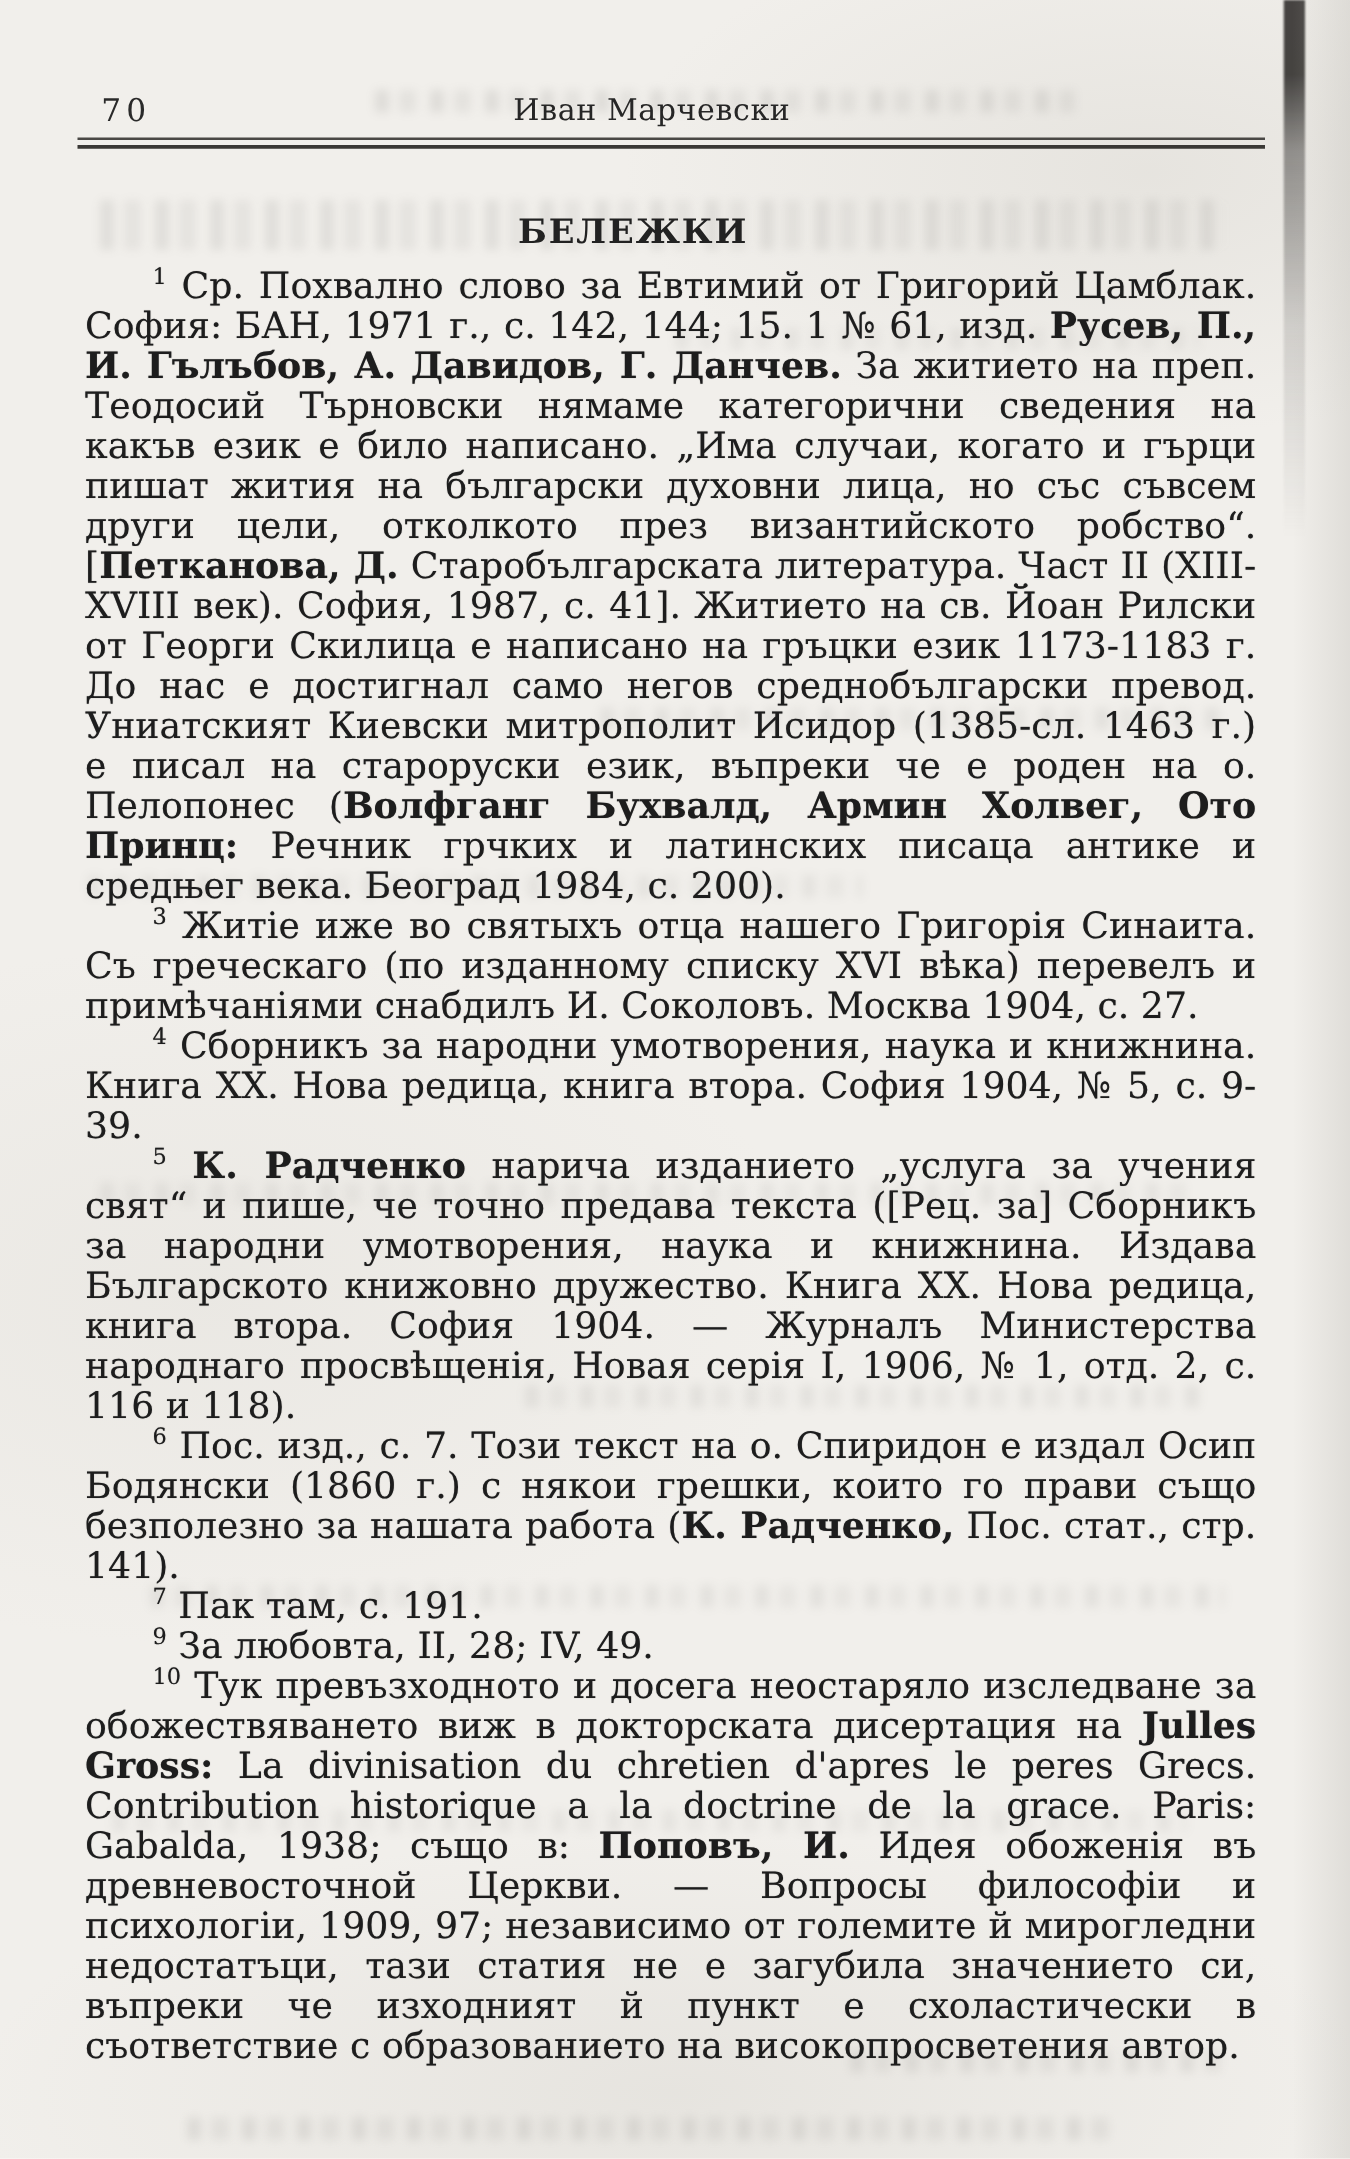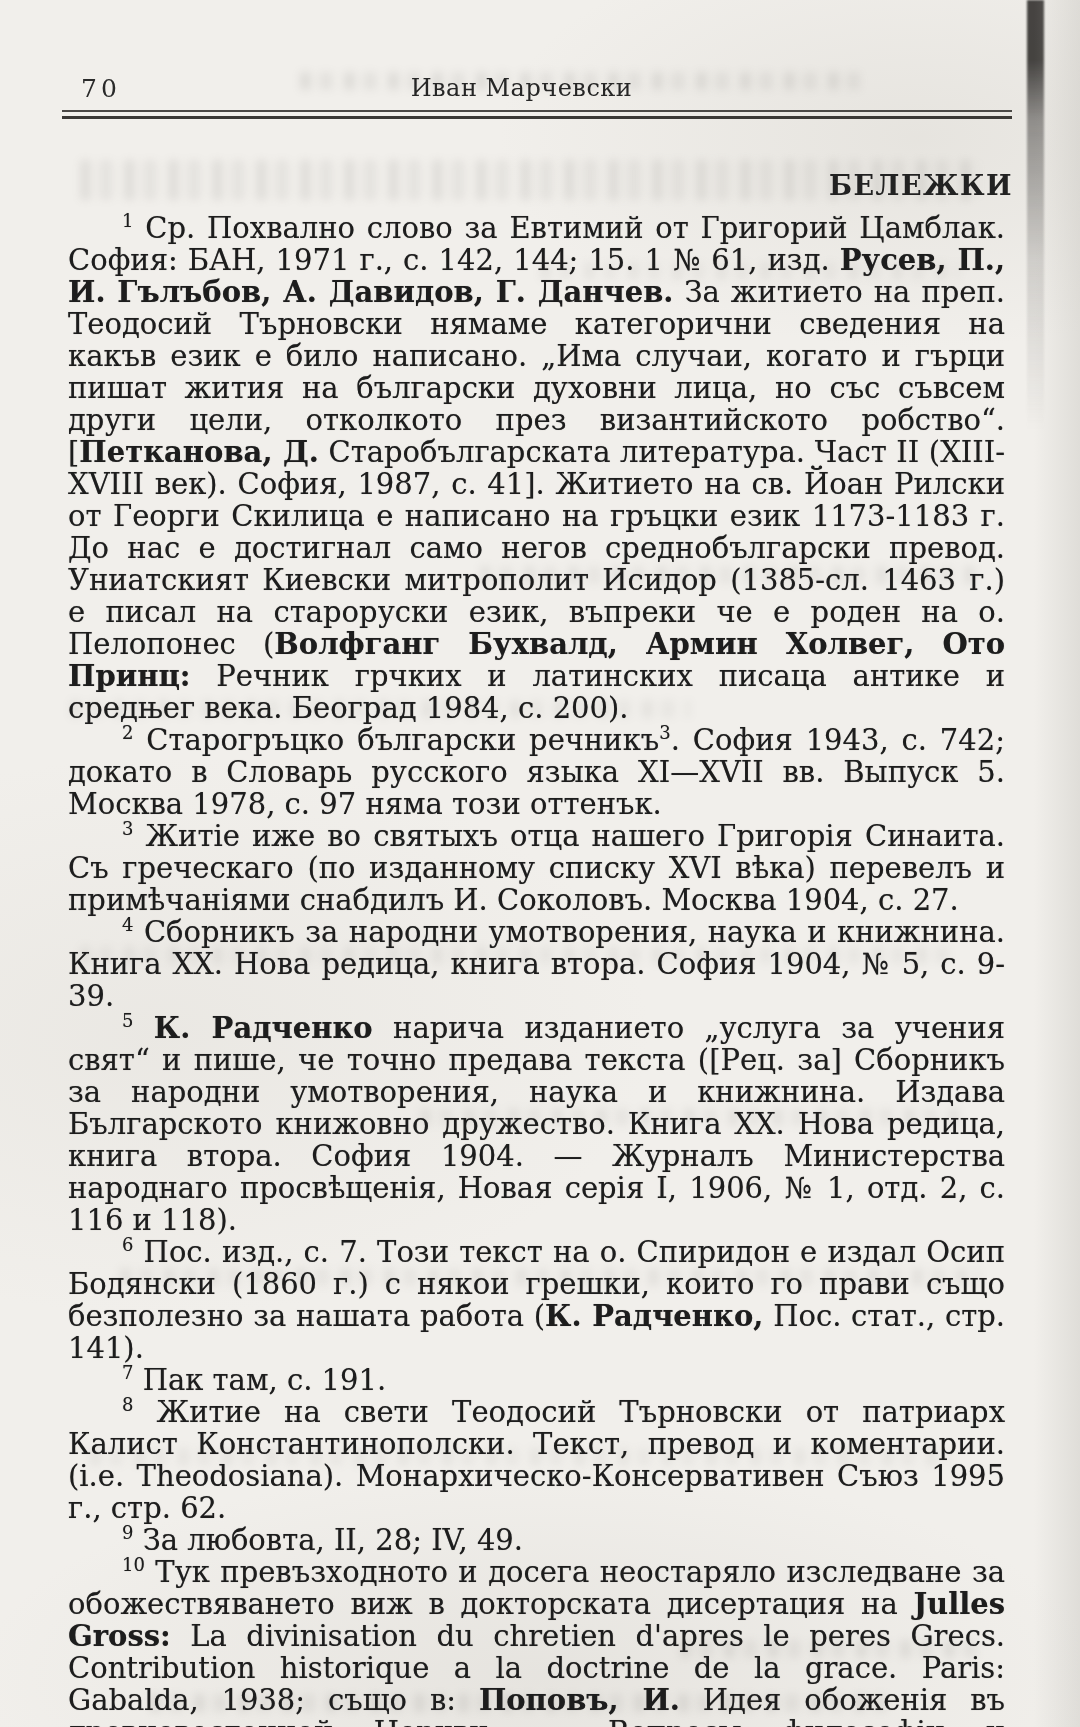--- a/index.html
+++ b/index.html
@@ -39,21 +39,21 @@
     font-size:25px;letter-spacing:4px;color:#2a2a2a;
   }
   .running-head{
     position:absolute;left:0;top:0;width:100%;
     text-align:center;font-size:24px;letter-spacing:.5px;color:#262626;
   }
   .rule-thin{position:absolute;top:110px;left:62px;width:950px;height:2px;background:#4a4845;}
   .rule-thick{position:absolute;top:116px;left:62px;width:950px;height:3px;background:#3a3835;}
   .page-title{
     position:absolute;top:170px;left:0;width:1013px;margin:0;
-    text-align:right;font-size:27px;font-weight:700;letter-spacing:1.5px;color:#222;
+    text-align:center;font-size:27px;font-weight:700;letter-spacing:1.5px;color:#222;
   }
   .notes{
     position:absolute;top:212px;left:68px;width:937px;
   }
   .note{
     margin:0;
     font-size:29px;line-height:32px;
     text-align:justify;
     text-indent:54px;
     color:#1d1d1d;
@@ -85,24 +85,22 @@
     <span class="page-number">70</span>
     <span class="running-head">Иван Марчевски</span>
   </div>
   <div class="rule-thin"></div>
   <div class="rule-thick"></div>
 
   <h1 class="page-title">БЕЛЕЖКИ</h1>
 
   <div class="notes">
       <p class="note"><sup>1</sup> <span>Ср. Похвално слово за Евтимий от Григорий Цамблак. София: БАН, 1971 г., с. 142, 144; 15. 1 № 61, изд. </span><span class="b">Русев, П., И. Гълъбов, А. Давидов, Г. Данчев.</span><span> За житието на преп. Теодосий Търновски нямаме категорични сведения на какъв език е било написано. „Има случаи, когато и гърци пишат жития на български духовни лица, но със съвсем други цели, отколкото през византийското робство“. [</span><span class="b">Петканова, Д.</span><span> Старобългарската литература. Част II (XIII-XVIII век). София, 1987, с. 41]. Житието на св. Йоан Рилски от Георги Скилица е написано на гръцки език 1173-1183 г. До нас е достигнал само негов среднобългарски превод. Униатският Киевски митрополит Исидор (1385-сл. 1463 г.) е писал на староруски език, въпреки че е роден на о. Пелопонес (</span><span class="b">Волфганг Бухвалд, Армин Холвег, Ото Принц:</span><span> Речник грчких и латинских писаца антике и средњег века. Београд 1984, с. 200).</span></p>
-      <p class="note"><sup>2</sup> <span>Старогръцко български речникъ</span><sup>3</sup><span>. София 1943, с. 742; докато в Словарь русского языка XI—XVII вв. Выпуск 5. Москва 1978, с. 97 няма този оттенък.</span></p>
       <p class="note"><sup>3</sup> <span>Житіе иже во святыхъ отца нашего Григорія Синаита. Съ греческаго (по изданному списку XVI вѣка) перевелъ и примѣчаніями снабдилъ И. Соколовъ. Москва 1904, с. 27.</span></p>
       <p class="note"><sup>4</sup> <span>Сборникъ за народни умотворения, наука и книжнина. Книга XX. Нова редица, книга втора. София 1904, № 5, с. 9-39.</span></p>
       <p class="note"><sup>5</sup> <span class="b">К. Радченко</span><span> нарича изданието „услуга за учения свят“ и пише, че точно предава текста ([Рец. за] Сборникъ за народни умотворения, наука и книжнина. Издава Българското книжовно дружество. Книга XX. Нова редица, книга втора. София 1904. — Журналъ Министерства народнаго просвѣщенія, Новая серія I, 1906, № 1, отд. 2, с. 116 и 118).</span></p>
       <p class="note"><sup>6</sup> <span>Пос. изд., с. 7. Този текст на о. Спиридон е издал Осип Бодянски (1860 г.) с някои грешки, които го прави също безполезно за нашата работа (</span><span class="b">К. Радченко,</span><span> Пос. стат., стр. 141).</span></p>
       <p class="note"><sup>7</sup> <span>Пак там, с. 191.</span></p>
-      <p class="note"><sup>8</sup> <span>Житие на свети Теодосий Търновски от патриарх Калист Константинополски. Текст, превод и коментарии. (i.e. Theodosiana). Монархическо-Консервативен Съюз 1995 г., стр. 62.</span></p>
       <p class="note"><sup>9</sup> <span>За любовта, II, 28; IV, 49.</span></p>
       <p class="note"><sup>10</sup> <span>Тук превъзходното и досега неостаряло изследване за обожествяването виж в докторската дисертация на </span><span class="b">Julles Gross:</span><span> La divinisation du chretien d'apres le peres Grecs. Contribution historique a la doctrine de la grace. Paris: Gabalda, 1938; също в: </span><span class="b">Поповъ, И.</span><span> Идея обоженія въ древневосточной Церкви. — Вопросы философіи и психологіи, 1909, 97; независимо от големите й мирогледни недостатъци, тази статия не е загубила значението си, въпреки че изходният й пункт е схоластически в съответствие с образованието на високопросветения автор.</span></p>
     </div>
 
 </div>
 
 </body></html>

